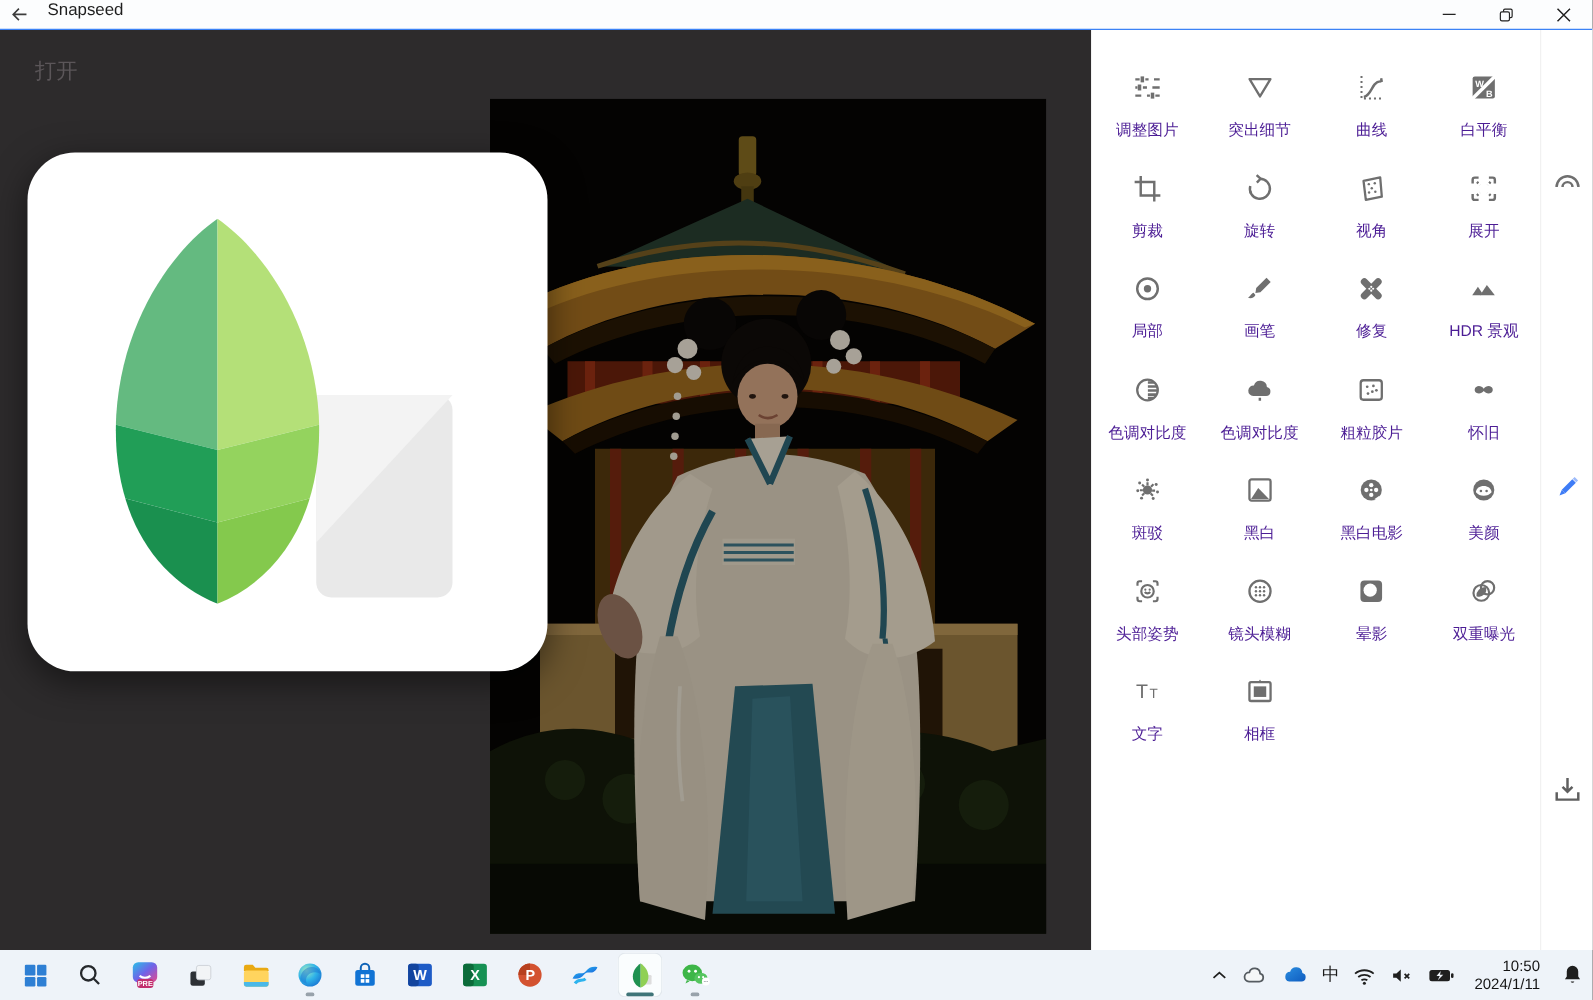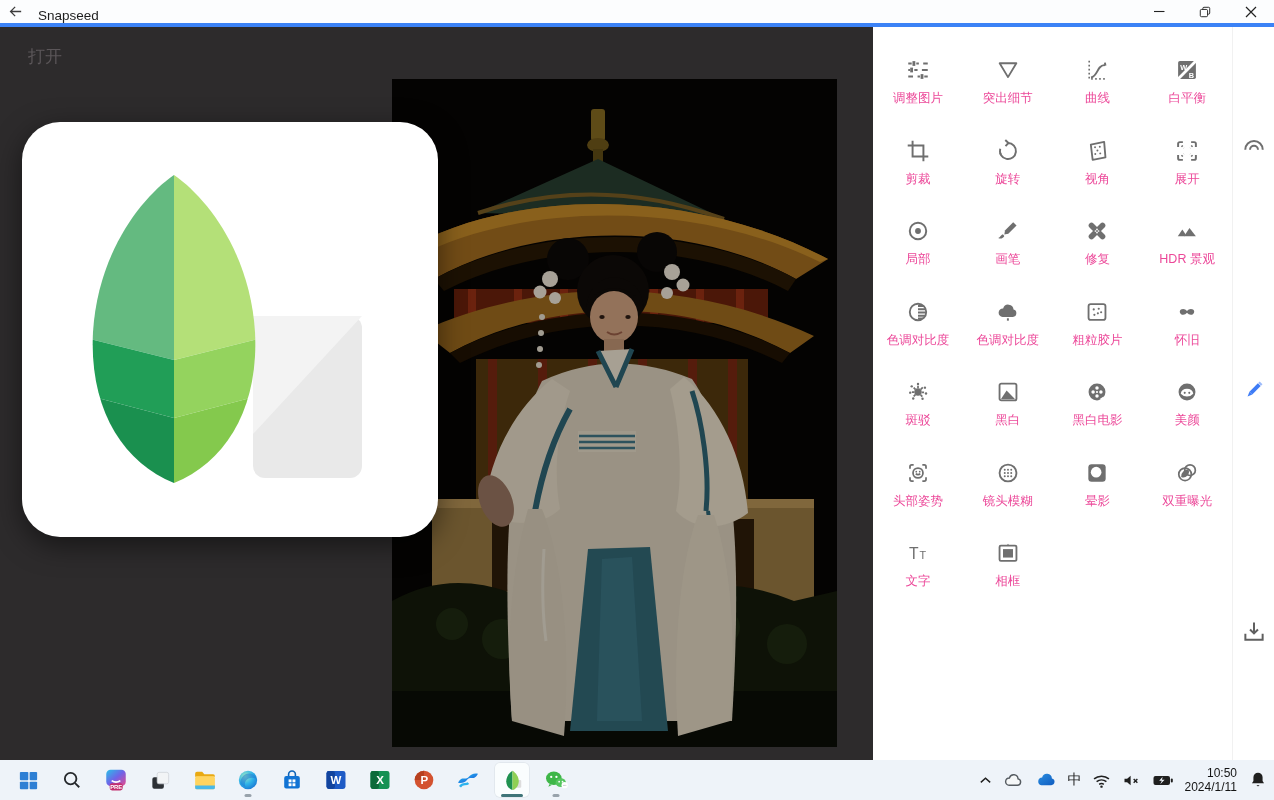--- a/index.html
+++ b/index.html
@@ -1,51 +1,51 @@
 <!DOCTYPE html>
 <html><head>
 <meta charset="utf-8">
 <style>
   html,body{margin:0;padding:0}
   body{width:1274px;height:800px;position:relative;overflow:hidden;background:#fff;
        font-family:"Liberation Sans","DejaVu Sans",sans-serif;}
   
   .titlebar{position:absolute;top:0;left:0;right:0;height:23px;background:#fcfdfe;
-            border-bottom:4px solid #3b82f6;display:flex;align-items:flex-end;z-index:9}
+            border-bottom:1px solid #3b82f6;display:flex;align-items:flex-start;z-index:9}
   .backbtn{width:30px;height:23px;display:flex;align-items:center;justify-content:center;cursor:pointer}
   .apptitle{font-size:13.5px;color:#1e1e1e;margin-left:8px}
   .wctrls{position:absolute;right:0;top:0;display:flex}
   .wbtn{width:46px;height:23px;display:flex;align-items:center;justify-content:center}
   
   .main{position:absolute;top:23px;left:0;right:0;bottom:40px;background:#fff}
   .canvas{position:absolute;left:0;top:0;width:873px;height:100%;background:#2d2b2c;overflow:hidden}
   .open-label{position:absolute;left:28px;top:22px;font-size:17px;color:#5b5659}
   .photo{position:absolute;left:392px;top:56px;width:445px;height:668px}
   .logo-card{position:absolute;left:22px;top:99px;width:416px;height:415px;background:#fff;
              border-radius:38px;box-shadow:0 8px 28px rgba(0,0,0,.5)}
   
   .tools{position:absolute;left:873px;top:0;width:359px;height:100%;background:#fff;
          display:grid;grid-template-columns:repeat(4,1fr);align-content:start;padding-top:24px;box-sizing:border-box}
   .tool{height:80.5px;display:flex;flex-direction:column;align-items:center;padding-top:10px;box-sizing:border-box;cursor:pointer}
   .ticon{width:26px;height:26px}
   .ticon svg{display:block;width:26px;height:26px}
-  .tlabel{margin-top:7px;font-size:12.5px;color:#ec4899;white-space:nowrap}
+  .tlabel{margin-top:13px;font-size:12.5px;color:#4c1d95;white-space:nowrap}
   .rail{position:absolute;left:1232px;top:0;width:42px;height:100%;background:#fff;border-left:1px solid #f1f1f1}
   .rail-ic{position:absolute;left:50%;transform:translateX(-50%)}
   
   .taskbar{position:absolute;left:0;right:0;bottom:0;height:40px;background:#eef3f9}
   .tb-left{position:absolute;left:10px;top:0;height:40px;display:flex;gap:8px;align-items:center}
   .app{width:36px;height:36px;display:flex;align-items:center;justify-content:center;position:relative;border-radius:6px;cursor:pointer}
   .app.active{background:#fafdfe;box-shadow:inset 0 0 0 1px #e2e8ee}
   .ind{position:absolute;bottom:1px;left:50%;transform:translateX(-50%);width:7px;height:3px;border-radius:2px;background:#98a2ab}
   .ind.act{width:22px;background:#3f7478}
   .tb-right{position:absolute;right:4px;top:0;height:40px;display:flex;align-items:center;gap:7px}
   .tray{display:flex;align-items:center;justify-content:center;height:32px;padding:0 1px;cursor:pointer}
   .ime{font-size:14px;color:#1a1a1a}
-  .clock{text-align:right;font-size:12px;line-height:14px;color:#141414;margin:0 2px}
+  .clock{text-align:right;font-size:12px;line-height:14px;color:#141414;margin:0 7px}
 </style>
 </head>
 <body>
 
 <div class="titlebar">
   <div class="backbtn">
     <svg width="17" height="17" viewBox="0 0 24 24">
         <path d="M20 12H5.5M11.5 5.5L5 12l6.5 6.5" fill="none" stroke="#3c3c3c" stroke-width="1.8"></path>
       </svg>
   </div>

